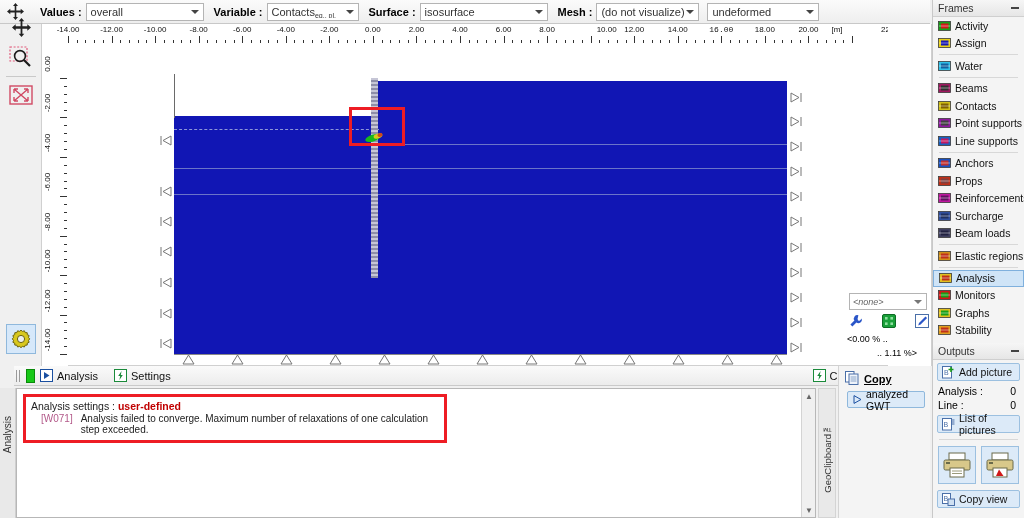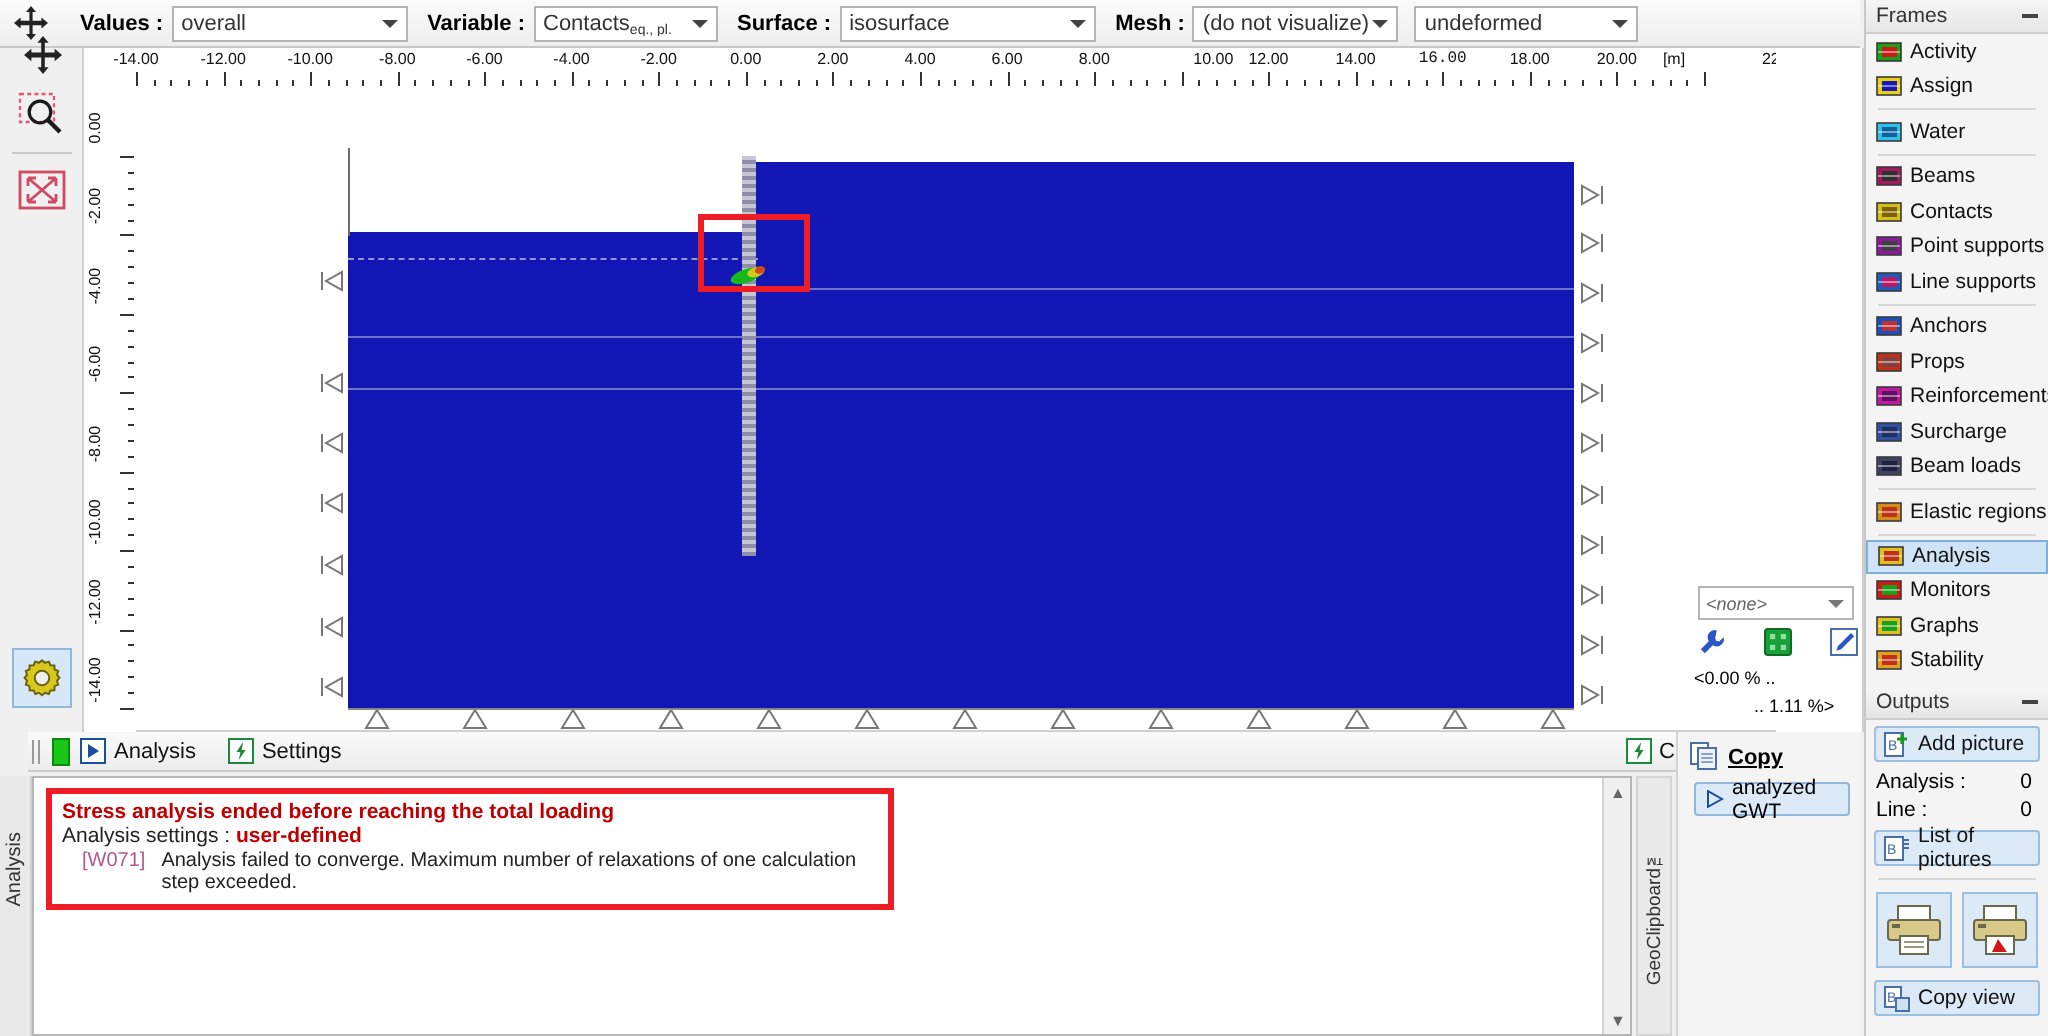--- a/index.html
+++ b/index.html
@@ -672,21 +672,20 @@
       <span class="lbl">Course of analysis</span>
     </div>
   </div>
 
   <div id="analysis-tab">
     <span>Analysis</span>
   </div>
 
   <div id="logpanel">
     <div id="msgbox">
-      <div class="m-title">Stress analysis ended before reaching the total loading</div>
       <div class="m-line2">
         <span>Analysis settings : </span><b>user-defined</b>
       </div>
       <div style="display:flex;gap:8px;padding-left:10px;margin-top:1px">
         <span class="m-code">[W071]</span>
         <span class="m-body">Analysis failed to converge. Maximum number of relaxations of one calculation step exceeded.</span>
       </div>
     </div>
 
     <div id="logscroll">

